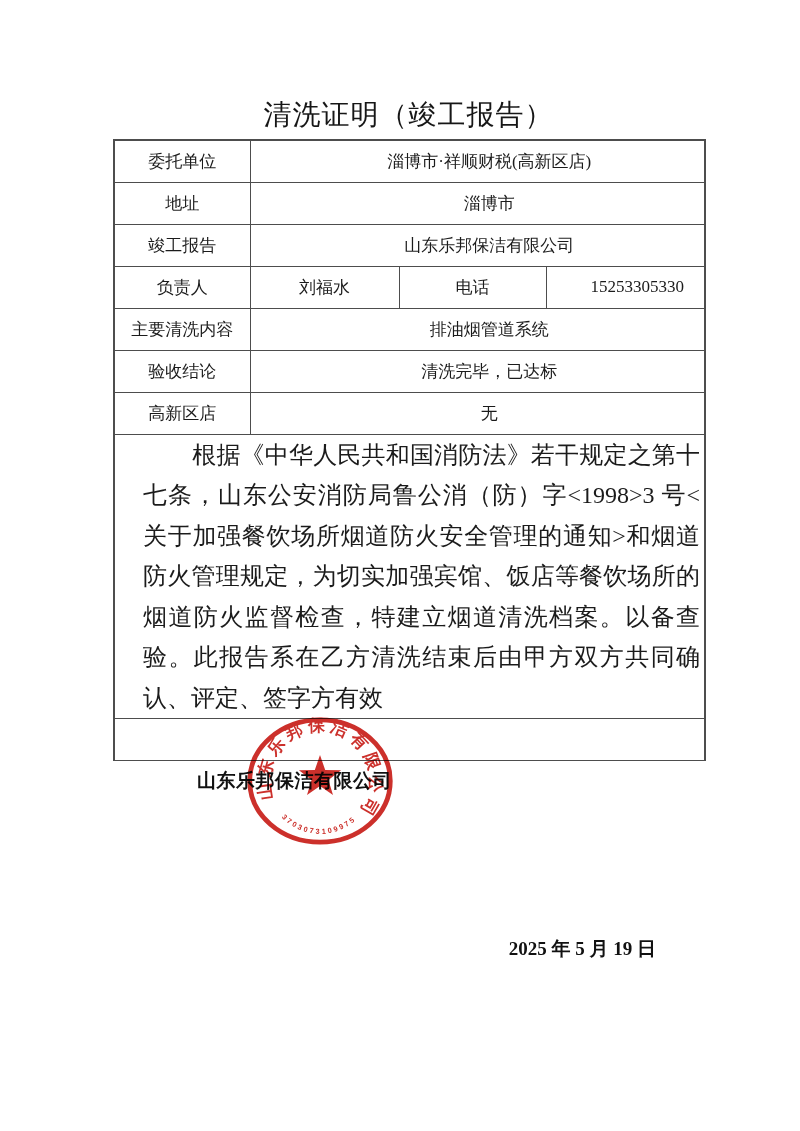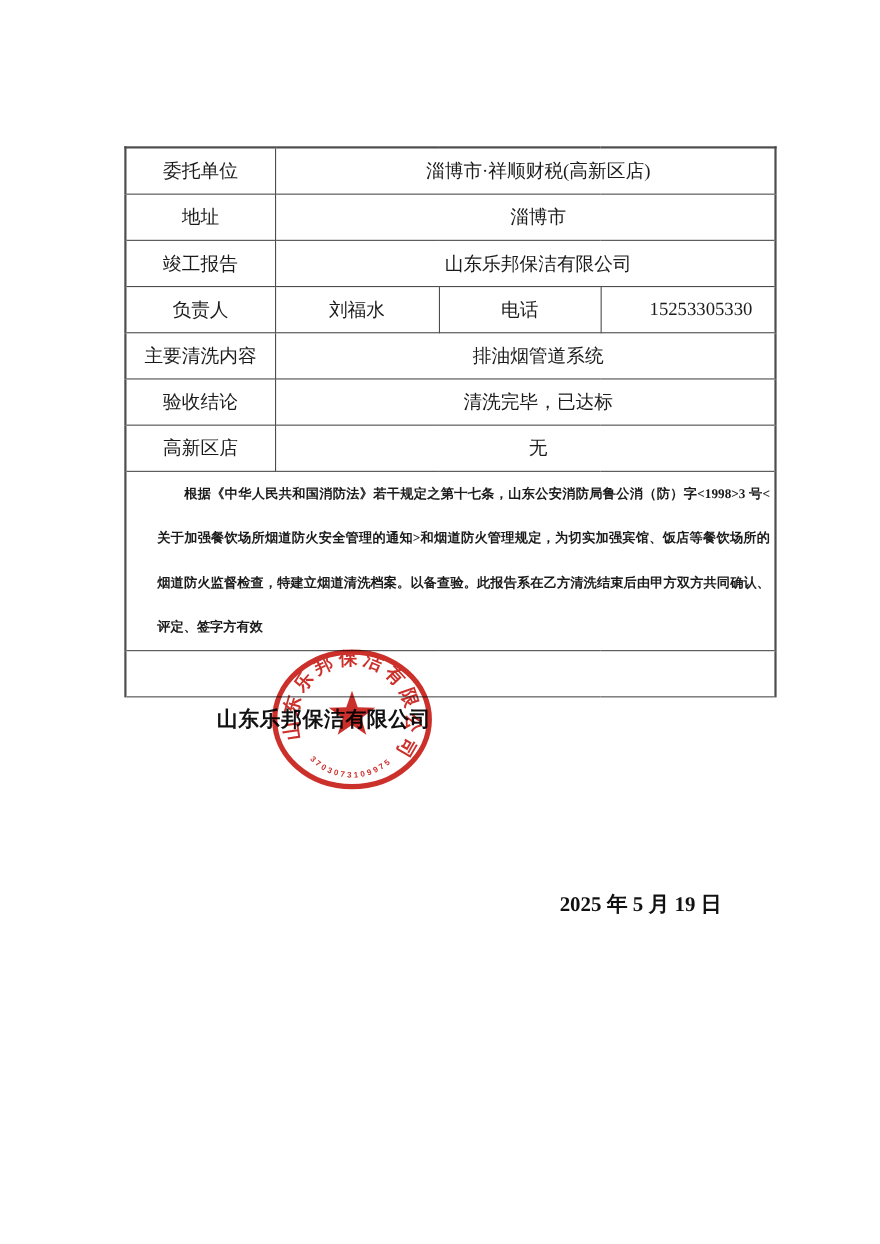--- a/index.html
+++ b/index.html
@@ -25,21 +25,21 @@
     text-align: center;
     font-size: 28px;
     font-weight: 500;
     letter-spacing: 1px;
     color: #161616;
     white-space: nowrap;
   }
   table.cert {
     position: absolute;
     left: 113px;
-    top: 133px;
+    top: 139px;
     width: 591px;
     border-collapse: collapse;
     table-layout: fixed;
     font-size: 17px;
   }
   table.cert td {
     border: 1.5px solid #4d4d4d;
     text-align: center;
     vertical-align: middle;
     padding: 0 4px;
@@ -52,26 +52,25 @@
   .num {
     font-family: Liberation Serif, serif;
   }
   td.statement-cell {
     height: 212px;
     padding: 5px 11px 0 11px;
     text-align: justify;
     vertical-align: top;
   }
   .statement-text {
-    font-size: 12px;
+    font-size: 24px;
     line-height: 40.5px;
     text-indent: 2.05em;
     text-align: justify;
     color: #1b1b1b;
-    font-weight: bold;
   }
   td.signature-cell {
     height: 248px;
     padding: 0;
     position: relative;
     vertical-align: top;
     border-bottom-width: 2px;
   }
   .sig-company {
     position: absolute;
@@ -110,20 +109,21 @@
     color: #111;
     white-space: nowrap;
     z-index: 1;
   }
 </style>
 </head>
 <body>
 
 <div class="page">
 
+  <div class="doc-title">清洗证明（竣工报告）</div>
 
   <table class="cert">
     <colgroup>
       <col style="width:136px">
       <col style="width:149px">
       <col style="width:147px">
       <col style="width:159px">
     </colgroup>
     <tbody>
       <tr class="outer-top">

